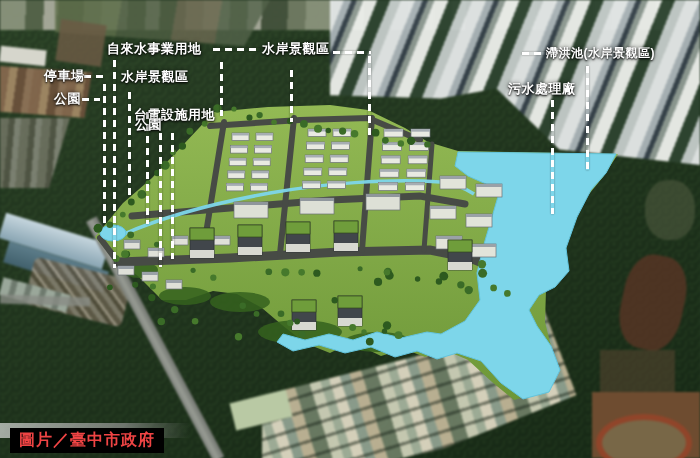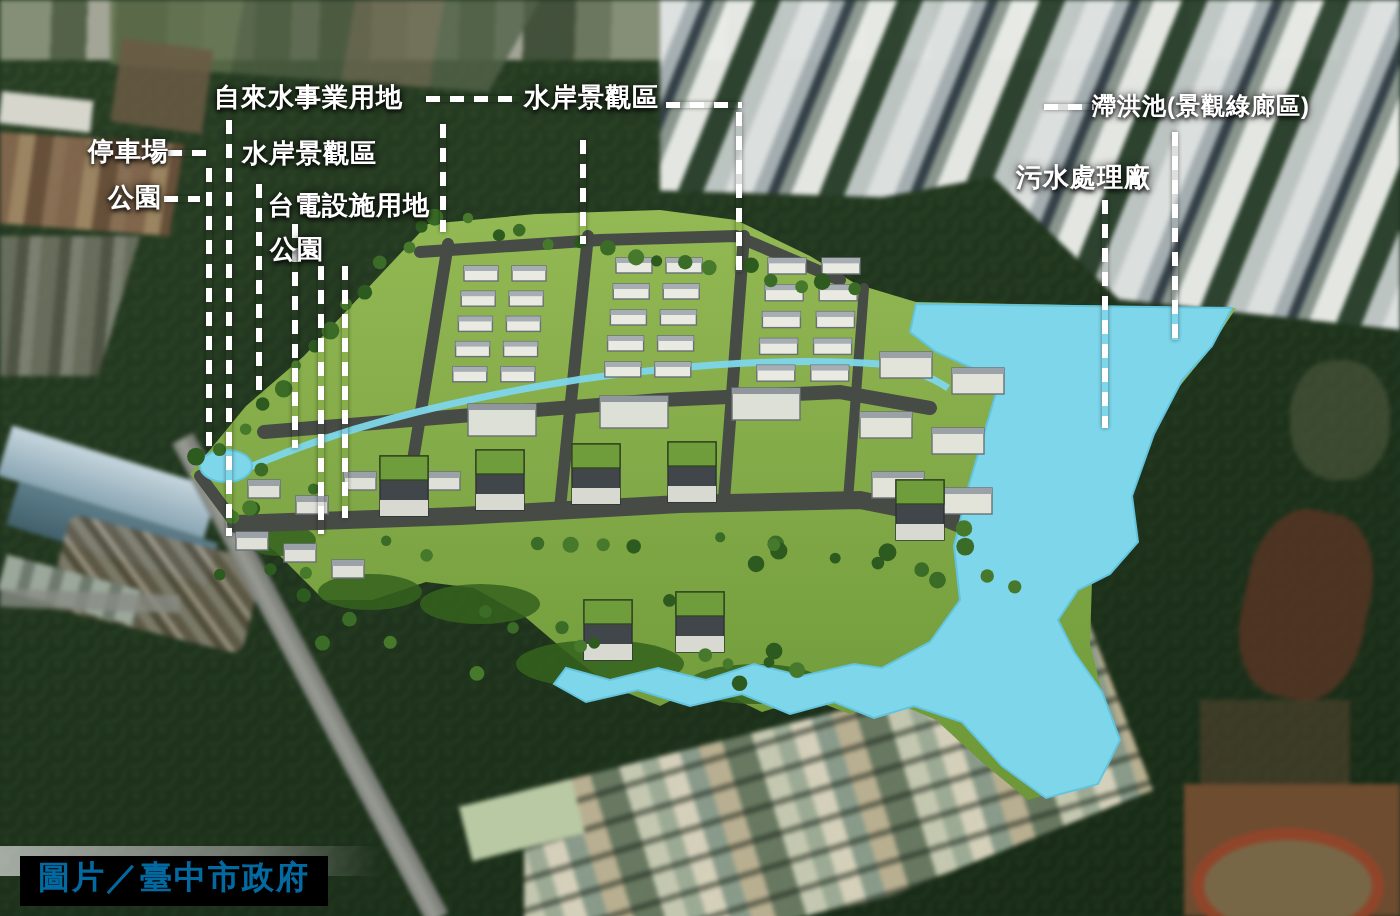--- a/index.html
+++ b/index.html
@@ -54,21 +54,21 @@
   .overlay{inset:0;}
   .vdash{width:3px;background:repeating-linear-gradient(180deg,#fff 0 7px,rgba(255,255,255,0) 7px 12px);
          box-shadow:0 0 2px rgba(0,0,0,.45);}
   .hdash{height:3px;background:repeating-linear-gradient(90deg,#fff 0 7px,rgba(255,255,255,0) 7px 12px);
          box-shadow:0 0 2px rgba(0,0,0,.45);}
   .lbl{color:#fff;font-weight:bold;font-size:13px;line-height:1;white-space:nowrap;
        text-shadow:0 1px 2px #000,0 0 4px rgba(0,0,0,.75);letter-spacing:.5px;}
   .lbl.small{font-size:12px;}
   .cap-wedge{left:0;top:423px;width:190px;height:15px;opacity:.65;
        background:linear-gradient(90deg,#ececec,#9a9a9a 65%,rgba(120,120,120,0));}
-  .caption{left:10px;top:428px;background:#000;color:#0369a1;font-weight:bold;font-size:16px;
+  .caption{left:10px;top:428px;background:#000;color:#ef4444;font-weight:bold;font-size:16px;
        line-height:1;padding:4px 9px 5px;letter-spacing:1px;white-space:nowrap;}
 </style>
 </head>
 <body>
 
 <div class="stage">
 
   <div class="photo">
     <div class="base"></div>
     <div class="top-strip"></div>
@@ -343,22 +343,22 @@
     <div class="hdash" style="left:84px;top:75px;width:19px"></div>
     <div class="hdash" style="left:82px;top:98px;width:18px"></div>
     <div class="hdash" style="left:213px;top:48px;width:47px"></div>
     <div class="hdash" style="left:333px;top:51px;width:38px"></div>
     <div class="hdash" style="left:522px;top:52px;width:25px"></div>
 
     <div class="lbl" style="left:44px;top:69px">停車場</div>
     <div class="lbl" style="left:54px;top:92px">公園</div>
     <div class="lbl" style="left:107px;top:42px">自來水事業用地</div>
     <div class="lbl" style="left:121px;top:70px">水岸景觀區</div>
-    <div class="lbl" style="left:134px;top:96px">台電設施用地</div>
+    <div class="lbl" style="left:134px;top:108px">台電設施用地</div>
     <div class="lbl" style="left:135px;top:118px">公園</div>
     <div class="lbl" style="left:262px;top:42px">水岸景觀區</div>
-    <div class="lbl small" style="left:546px;top:47px">滯洪池(景觀綠廊區)</div>
+    <div class="lbl small" style="left:546px;top:47px">滯洪池(水岸景觀區)</div>
     <div class="lbl" style="left:508px;top:82px">污水處理廠</div>
   </div>
 
   <div class="cap-wedge"></div>
   <div class="caption">圖片／臺中市政府</div>
 </div>
 
 </body></html>

